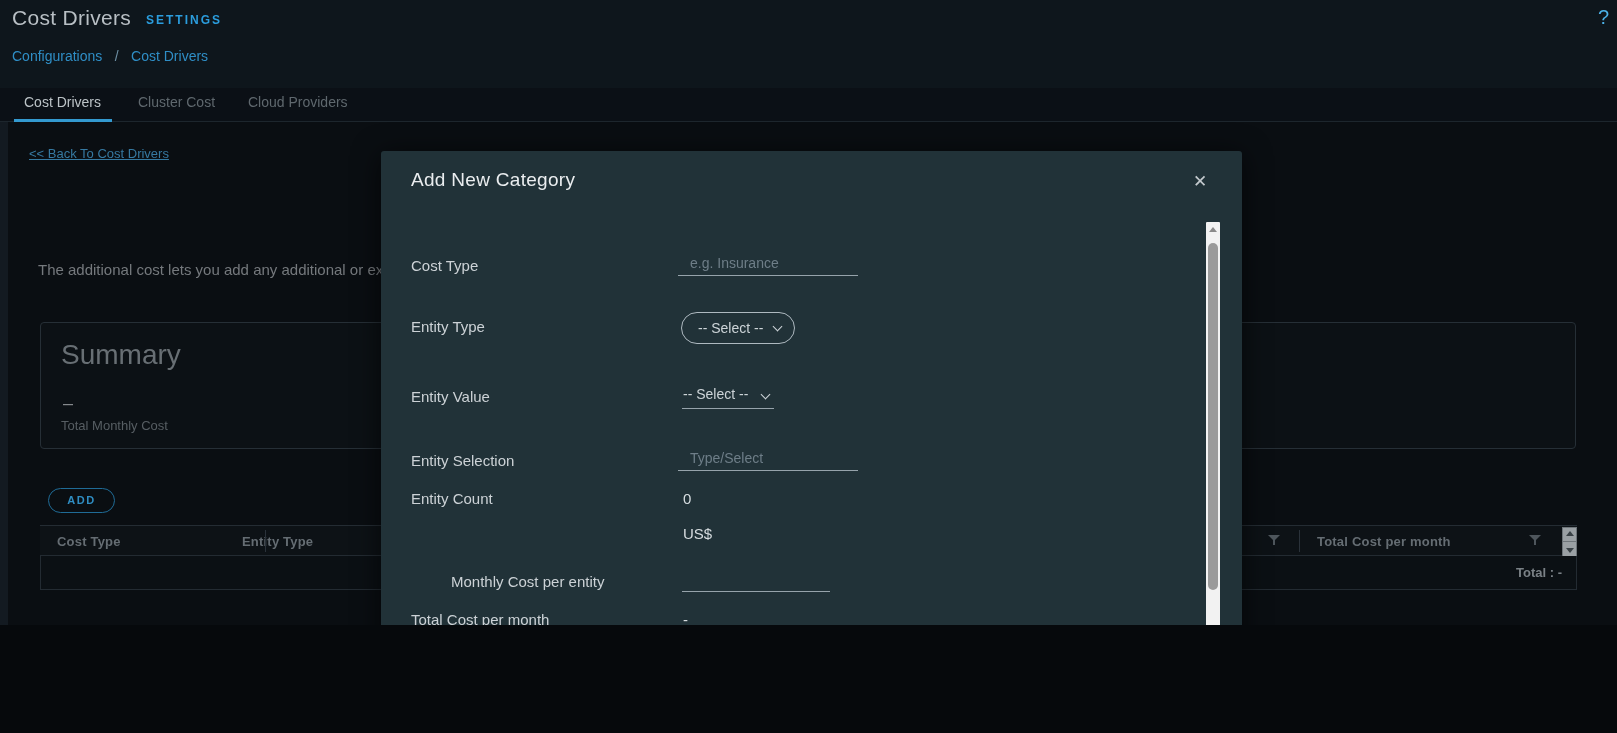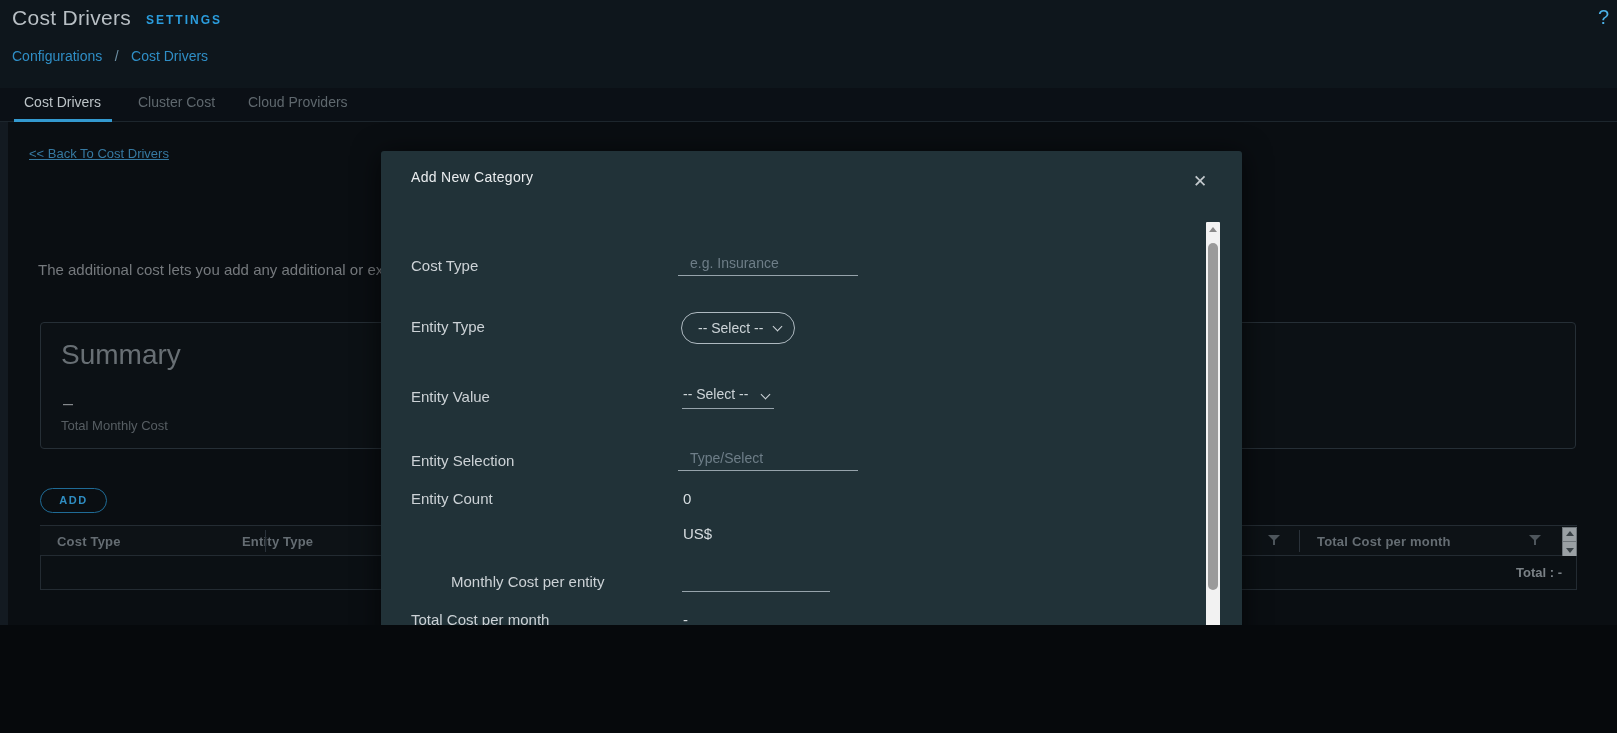--- a/index.html
+++ b/index.html
@@ -29,39 +29,39 @@
   
   #back-link { position:absolute; left:29px; top:146px; font-size:13px; color:#3679a1; text-decoration:underline; cursor:pointer; }
   #page-title { position:absolute; left:38px; top:180px; font-size:42px; font-weight:300; letter-spacing:0.5px; color:#55595d; }
   #page-desc { position:absolute; left:38px; top:261px; font-size:15px; color:#75797d; white-space:nowrap; }
 
   #summary-card { position:absolute; left:40px; top:322px; width:1536px; height:127px; border:1px solid #262f36; border-radius:4px; background:#0c1115; }
   #summary-title { position:absolute; left:20px; top:16px; font-size:28px; font-weight:300; color:#686f74; }
   #summary-value { position:absolute; left:22px; top:70px; font-size:18px; color:#85898c; }
   #summary-label { position:absolute; left:20px; top:95px; font-size:13px; color:#575e63; }
 
-  #add-button { position:absolute; left:40px; top:488px; width:67px; height:25px; border:1px solid #1f6b96; border-radius:13px; background:transparent; color:#2f8dc2; font-size:11px; font-weight:bold; letter-spacing:1.5px; text-align:center; line-height:23px; cursor:pointer; font-family:inherit; }
+  #add-button { position:absolute; left:48px; top:488px; width:67px; height:25px; border:1px solid #1f6b96; border-radius:13px; background:transparent; color:#2f8dc2; font-size:11px; font-weight:bold; letter-spacing:1.5px; text-align:center; line-height:23px; cursor:pointer; font-family:inherit; }
 
   
   #grid-header { position:absolute; left:40px; top:525px; width:1537px; height:31px; background:#0d1216; border-top:1px solid #242c33; border-bottom:1px solid #232b32; }
   #grid-row { position:absolute; left:40px; top:556px; width:1537px; height:34px; border-left:1px solid #232b32; border-right:1px solid #232b32; border-bottom:1px solid #232b32; background:#0b1014; }
   .col-head { position:absolute; top:8px; font-size:13px; font-weight:bold; color:#656d73; letter-spacing:0.2px; }
   .v-div { position:absolute; top:530px; width:1px; height:22px; background:#2a323a; }
   .funnel { position:absolute; width:12px; height:11px; }
   .funnel .cup { position:absolute; left:0; top:1px; width:0; height:0; border-left:6px solid transparent; border-right:6px solid transparent; border-top:6px solid #4e565c; }
   .funnel .stem { position:absolute; left:5px; top:5px; width:2px; height:6px; background:#4e565c; }
   #grid-total { position:absolute; right:14px; top:9px; font-size:13px; font-weight:bold; color:#7a8186; }
   #col-scroller { position:absolute; left:1562px; top:527px; width:15px; height:30px; background:#9aa0a4; border:1px solid #6e757a; }
   #col-scroller .tri-up { position:absolute; left:3px; top:3px; width:0; height:0; border-left:4px solid transparent; border-right:4px solid transparent; border-bottom:5px solid #3a4247; }
   #col-scroller .tri-dn { position:absolute; left:3px; bottom:3px; width:0; height:0; border-left:4px solid transparent; border-right:4px solid transparent; border-top:5px solid #3a4247; }
   #col-scroller .mid { position:absolute; left:0; top:13px; width:13px; height:1px; background:#6e757a; }
 
   
   #modal { position:absolute; left:381px; top:151px; width:861px; height:567px; background:#213238; border-radius:3px; box-shadow:0 4px 28px rgba(0,0,0,0.65); }
-  #modal-title { position:absolute; left:30px; top:18px; font-size:14px; color:#eaedef; letter-spacing:0.3px; }
+  #modal-title { position:absolute; left:30px; top:18px; font-size:19px; color:#eaedef; letter-spacing:0.3px; }
   #modal-close { position:absolute; left:812px; top:22px; font-size:17px; color:#c3c9cd; cursor:pointer; line-height:1; }
 
   .m-label { position:absolute; left:30px; font-size:15px; color:#ccd2d6; }
   .m-value { position:absolute; left:302px; font-size:15px; color:#d7dde0; }
 
   .u-input { position:absolute; left:297px; width:180px; height:24px; background:transparent; border:none; border-bottom:1px solid #96a3ab; color:#d7dde0; font-size:14px; padding:0 0 2px 12px; font-family:inherit; outline:none; }
   .u-input::placeholder { color:#6e7e88; opacity:1; }
 
   #entity-type-select { position:absolute; left:300px; top:161px; width:114px; height:32px; border:1px solid #aeb9c0; border-radius:16px; cursor:pointer; }
   #entity-type-select .txt { position:absolute; left:16px; top:7px; font-size:14px; color:#cdd4d8; }

